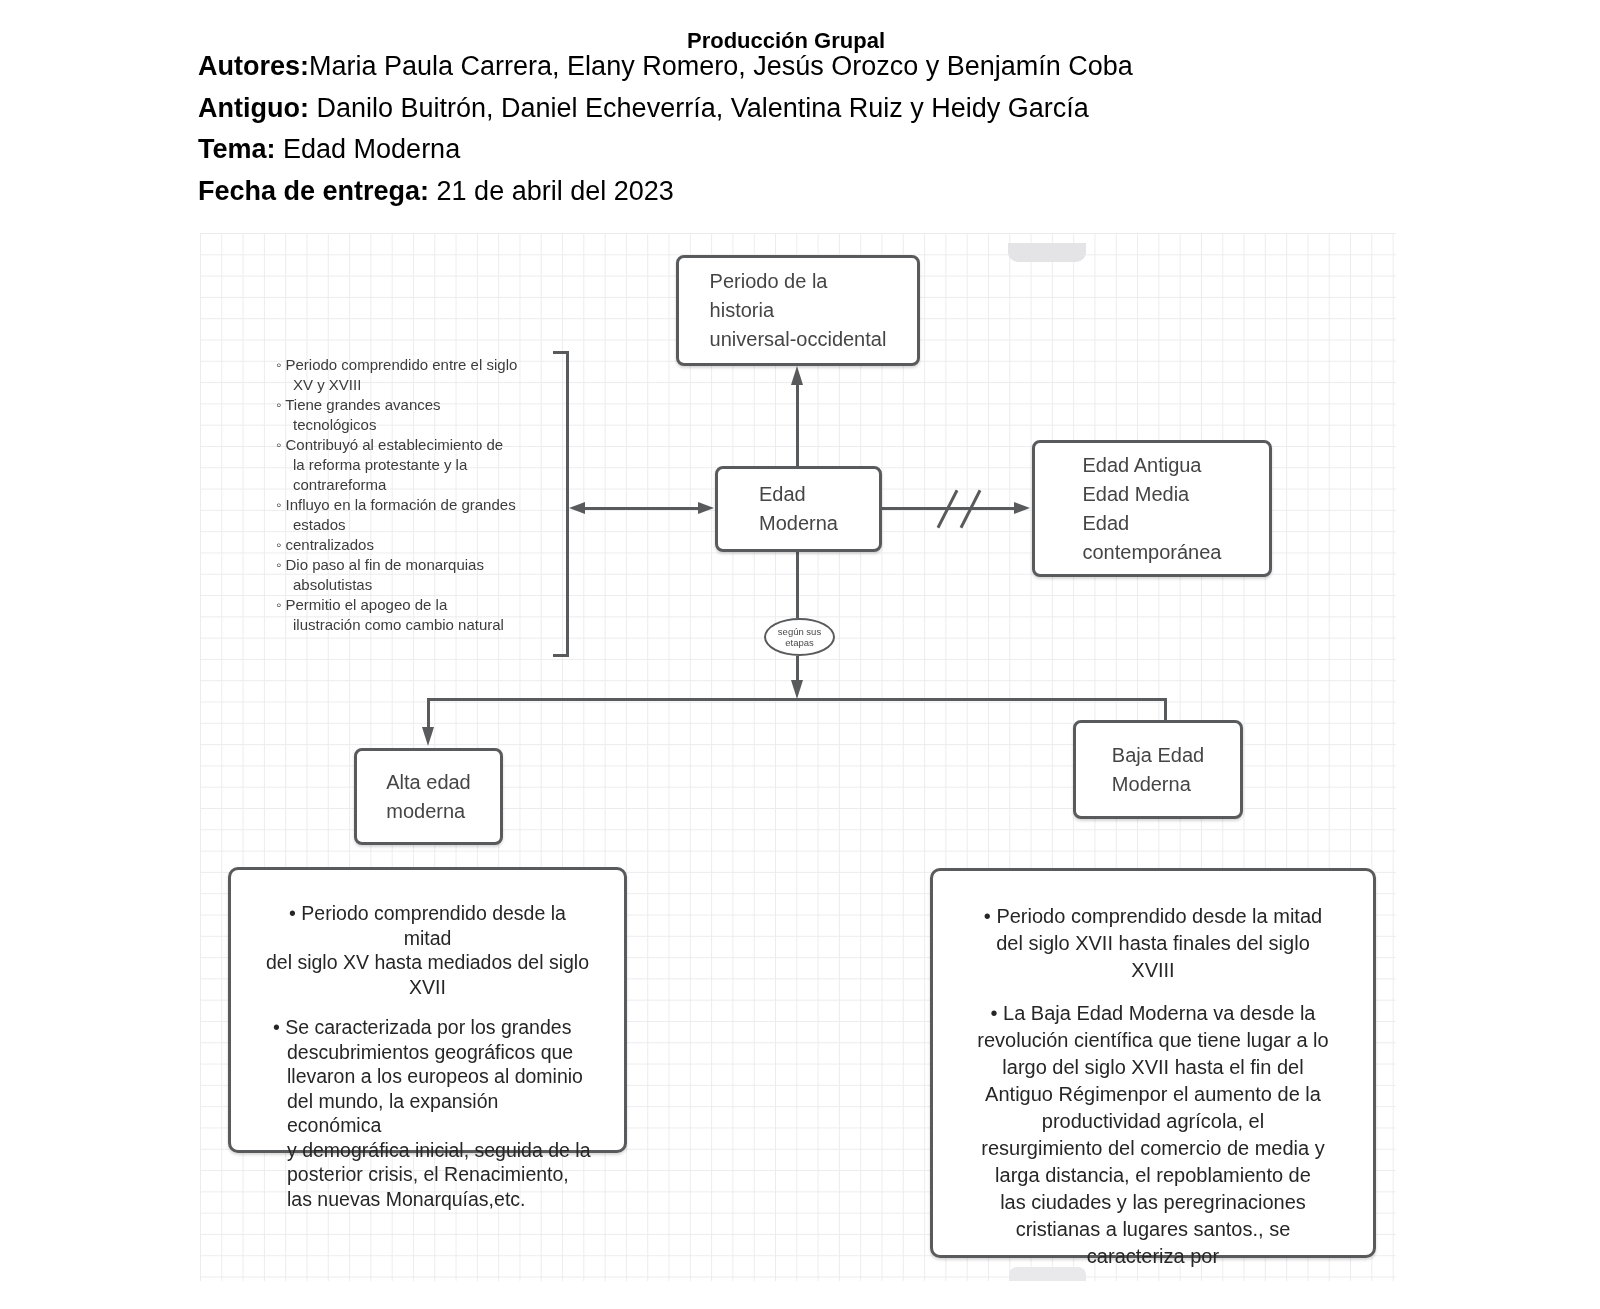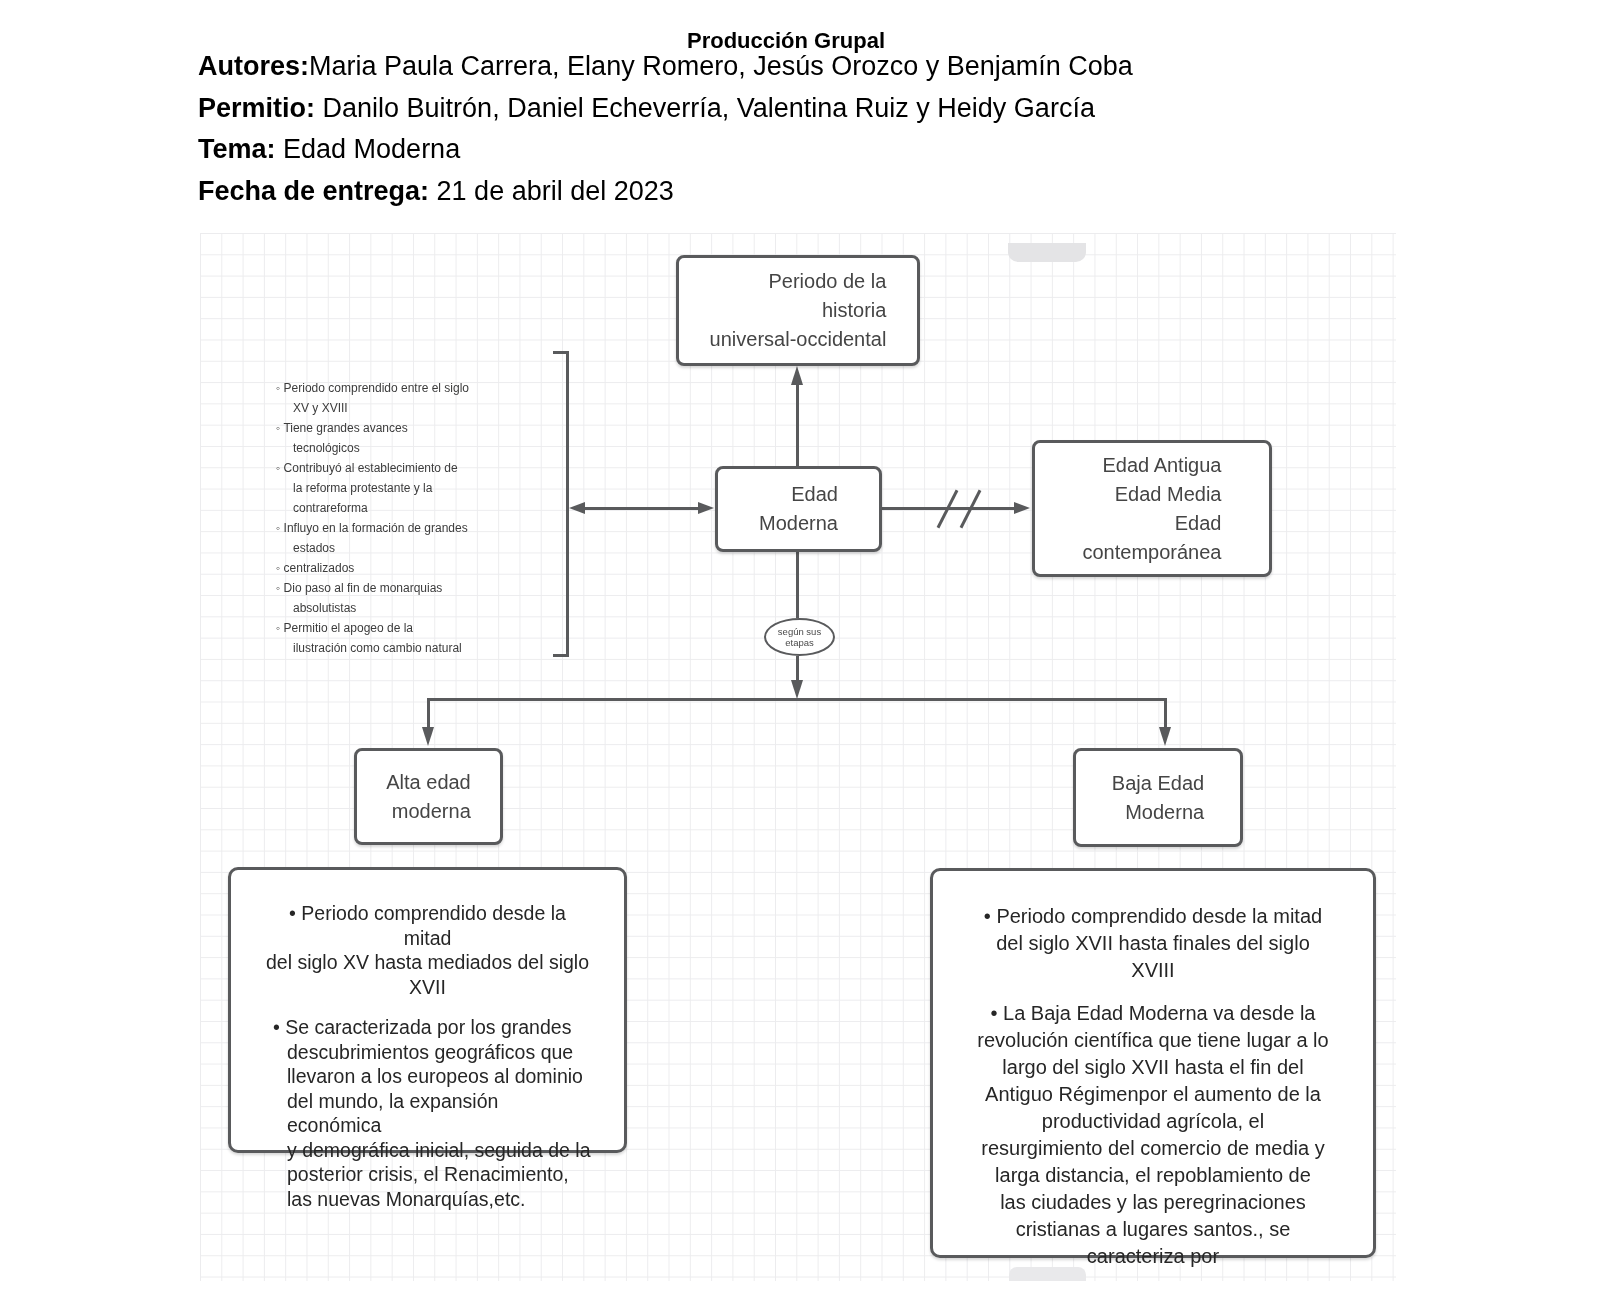--- a/index.html
+++ b/index.html
@@ -16,30 +16,30 @@
   
   .canvas{position:absolute;left:200px;top:233px;width:1196px;height:1048px;background:#fff;
     background-image:
       linear-gradient(to right,#ececee 1px,transparent 1px),
       linear-gradient(to bottom,#ececee 1px,transparent 1px);
     background-size:21.3px 21.3px;}
 
   
   .node{position:absolute;background:#fff;border:3px solid #595a5c;border-radius:8px;
         box-shadow:0 2px 3px rgba(0,0,0,.16);display:flex;align-items:center;justify-content:center;
-        text-align:right;color:#454545;font-size:20px;line-height:29px;white-space:pre-line;z-index:3;}
+        text-align:left;color:#454545;font-size:20px;line-height:29px;white-space:pre-line;z-index:3;}
   .descbox{position:absolute;background:#fff;border:3px solid #595a5c;border-radius:10px;
         box-shadow:0 2px 3px rgba(0,0,0,.16);color:#262626;z-index:3;box-sizing:border-box;}
   .ellipse{position:absolute;background:#fff;border:2px solid #595a5c;border-radius:50%;
         display:flex;align-items:center;justify-content:center;text-align:center;
         font-size:9.5px;line-height:11px;color:#4a4a4a;white-space:pre-line;z-index:3;}
 
   
-  .charlist{position:absolute;left:276px;top:355px;width:282px;font-size:12px;line-height:20px;
-            color:#3c3c3c;z-index:3;margin-top:23px;}
+  .charlist{position:absolute;left:276px;top:355px;width:282px;font-size:15px;line-height:20px;
+            color:#3c3c3c;z-index:3;}
   .charlist .ci{white-space:pre-line;padding-left:17px;text-indent:-17px;margin:0;}
   .charlist .ci::before{content:"◦ ";color:#3c3c3c;}
   .bracket{position:absolute;left:553px;top:351px;width:13px;height:300px;
            border-top:3px solid #595a5c;border-right:3px solid #595a5c;border-bottom:3px solid #595a5c;z-index:2;}
 
   
   .descbox .di{white-space:pre-line;margin:16px;}
   .descbox .di::before{content:"• ";}
   .di.center{text-align:center;}
   .di.hang{padding-left:24px;text-indent:-14px;}
@@ -59,21 +59,21 @@
   .artifact{position:absolute;background:#e4e4e6;z-index:2;}
 </style>
 </head>
 <body>
 
 <div class="page">
 
   <div class="hdr-title">Producción Grupal</div>
   <div class="hdr-fields">
     <div><span class="lbl">Autores:</span><span class="val">Maria Paula Carrera, Elany Romero, Jesús Orozco y Benjamín Coba</span></div>
-    <div><span class="lbl">Permitio:</span><span class="val"> Danilo Buitrón, Daniel Echeverría, Valentina Ruiz y Heidy García</span></div>
+    <div><span class="lbl">Antiguo:</span><span class="val"> Danilo Buitrón, Daniel Echeverría, Valentina Ruiz y Heidy García</span></div>
     <div><span class="lbl">Tema:</span><span class="val"> Edad Moderna</span></div>
     <div><span class="lbl">Fecha de entrega:</span><span class="val"> 21 de abril del 2023</span></div>
   </div>
 
   <div class="canvas"></div>
 
   <div class="artifact" style="left:1008px;top:243px;width:78px;height:19px;border-radius:0 0 10px 10px;"></div>
   <div class="artifact" style="left:1009px;top:1267px;width:77px;height:14px;border-radius:8px 8px 0 0;background:#e9e9eb;"></div>
 
   <div class="ln" style="left:796px;top:383px;width:3px;height:83px;"></div>
@@ -122,21 +122,21 @@
   <div class="node" style="left:715px;top:466px;width:161px;height:80px;">Edad
 Moderna</div>
   <div class="node" style="left:1032px;top:440px;width:234px;height:131px;">Edad Antigua
 Edad Media
 Edad
 contemporánea</div>
   <div class="ellipse" style="left:764px;top:618px;width:67px;height:34px;">según sus
 etapas</div>
   <div class="node" style="left:354px;top:748px;width:143px;height:91px;">Alta edad
 moderna</div>
-  <div class="node" style="left:1073px;top:748px;width:164px;height:93px;">Baja Edad
+  <div class="node" style="left:1073px;top:720px;width:164px;height:93px;">Baja Edad
 Moderna</div>
 
   <div class="descbox desc-left" style="left:228px;top:867px;width:399px;height:286px;">
     <p class="di center">Periodo comprendido desde la mitad
 del siglo XV hasta mediados del siglo
 XVII</p>
     <p class="di hang">Se caracterizada por los grandes
 descubrimientos geográficos que
 llevaron a los europeos al dominio
 del mundo, la expansión económica

